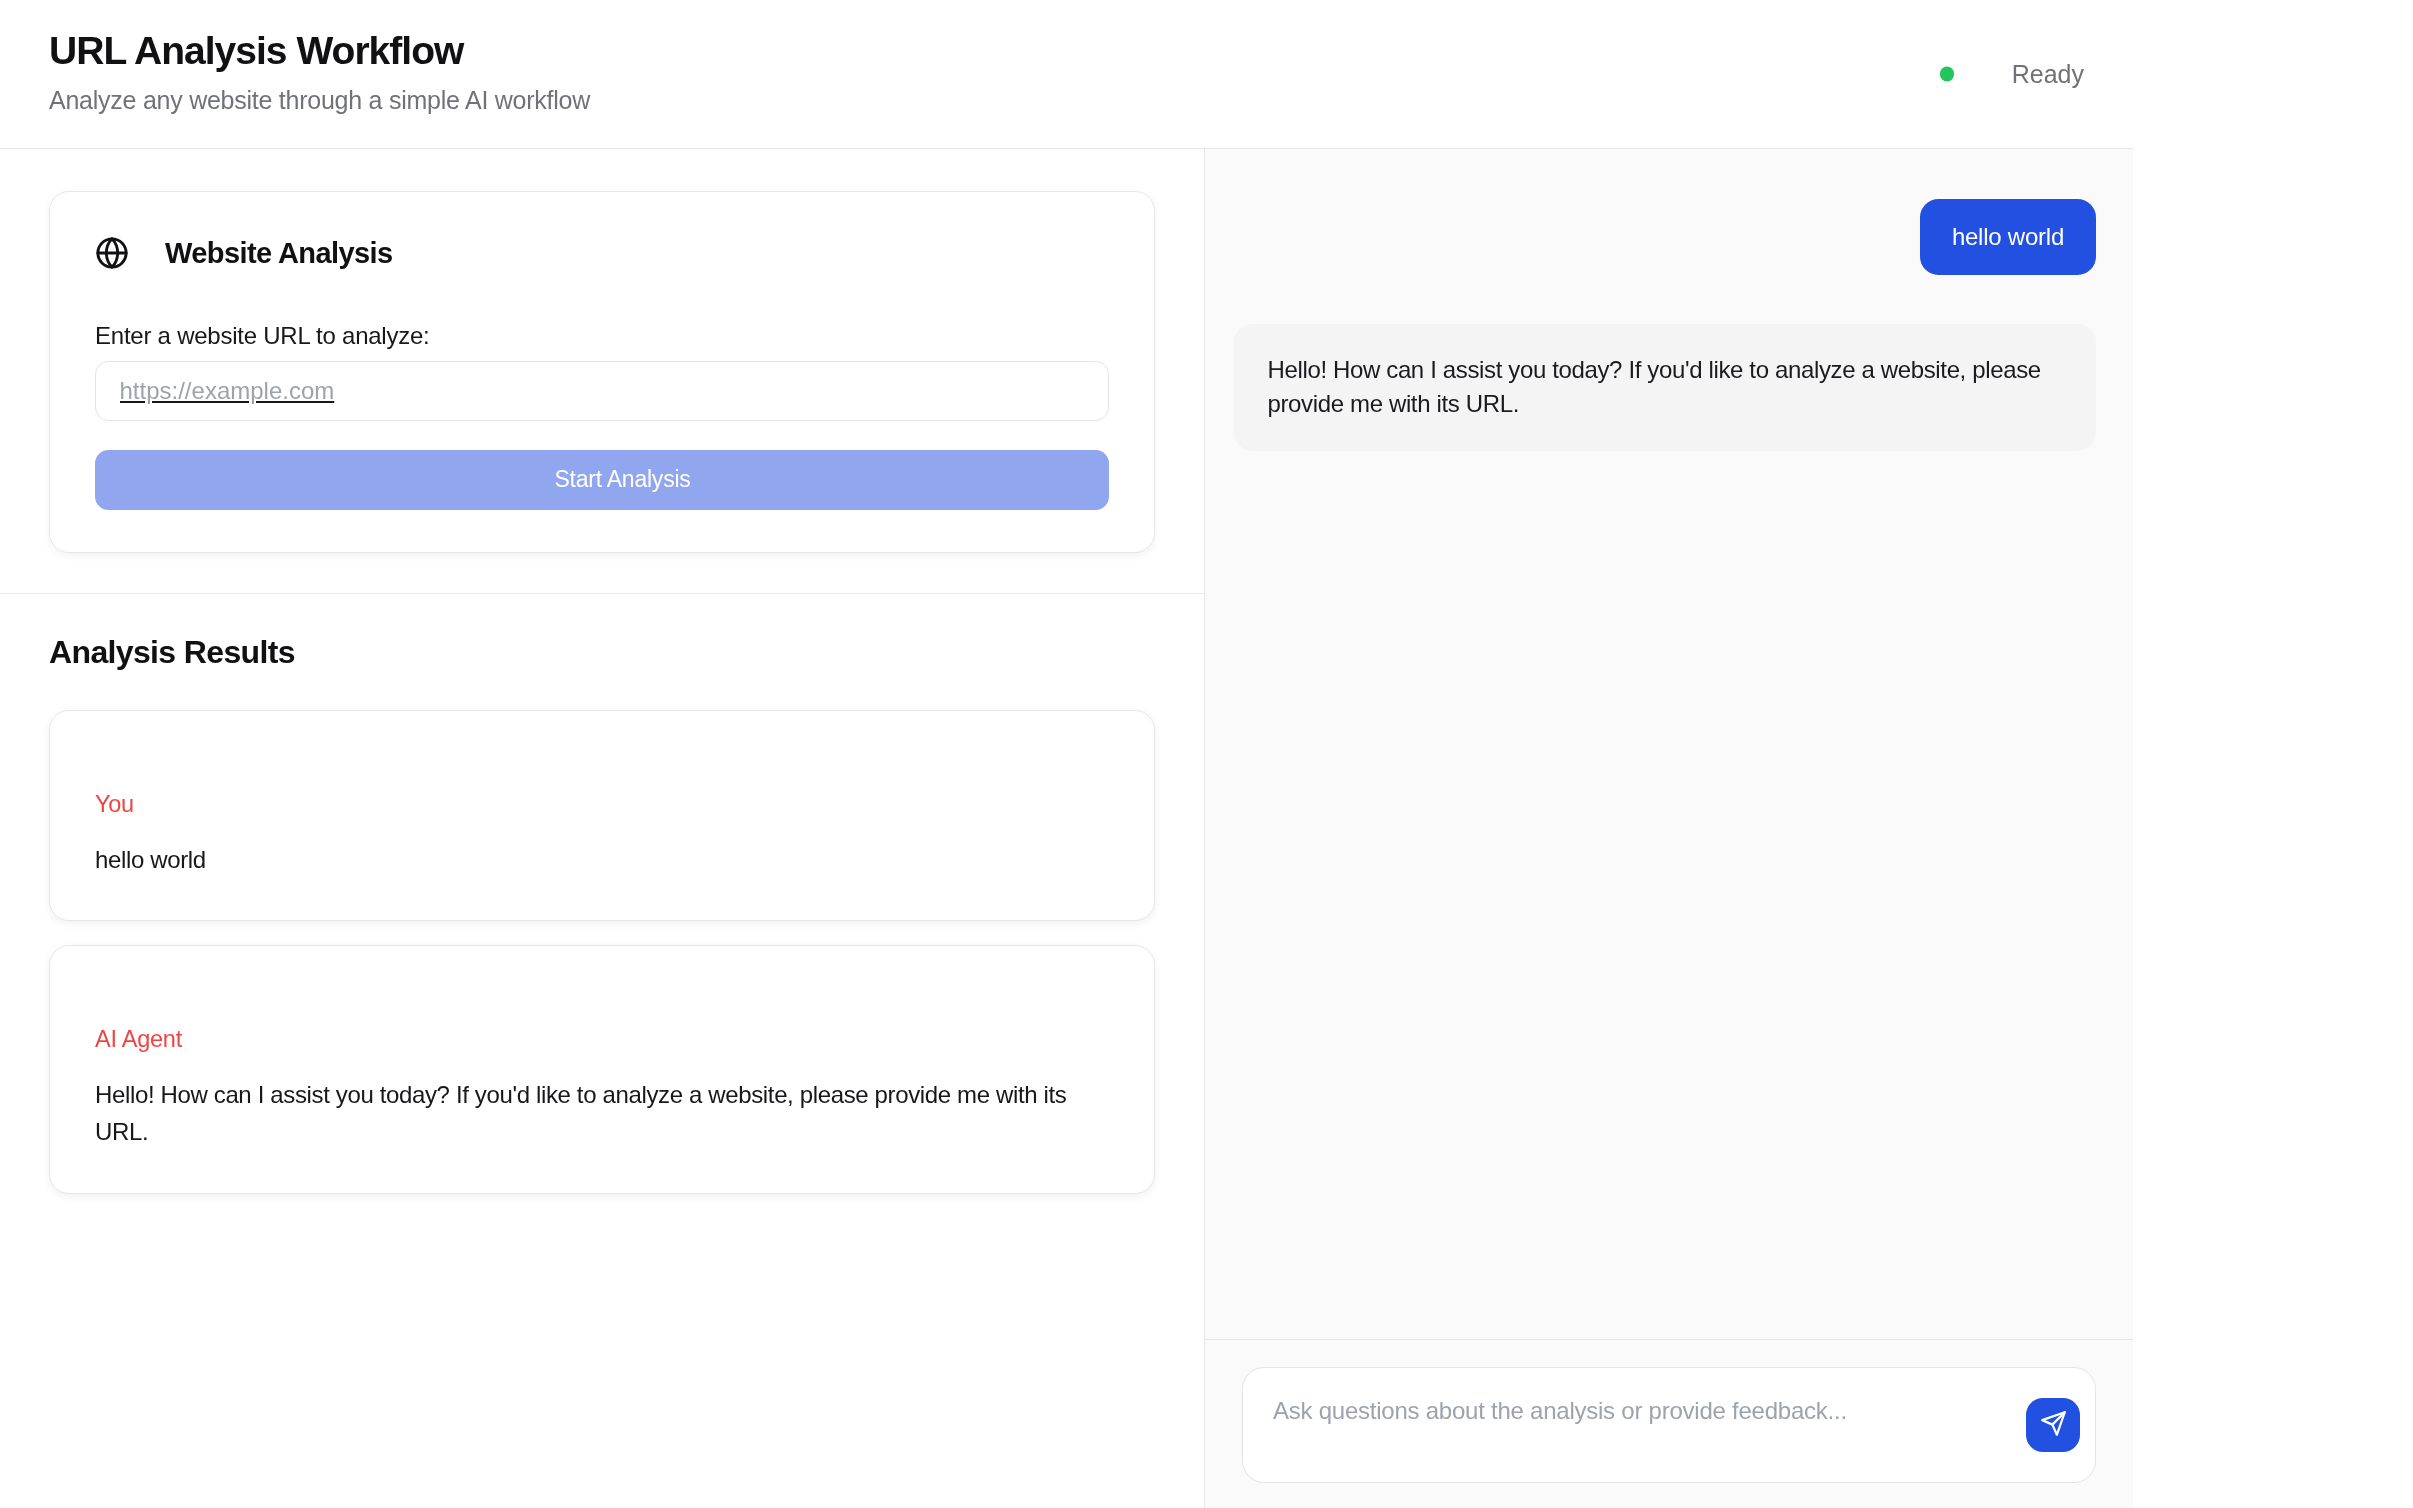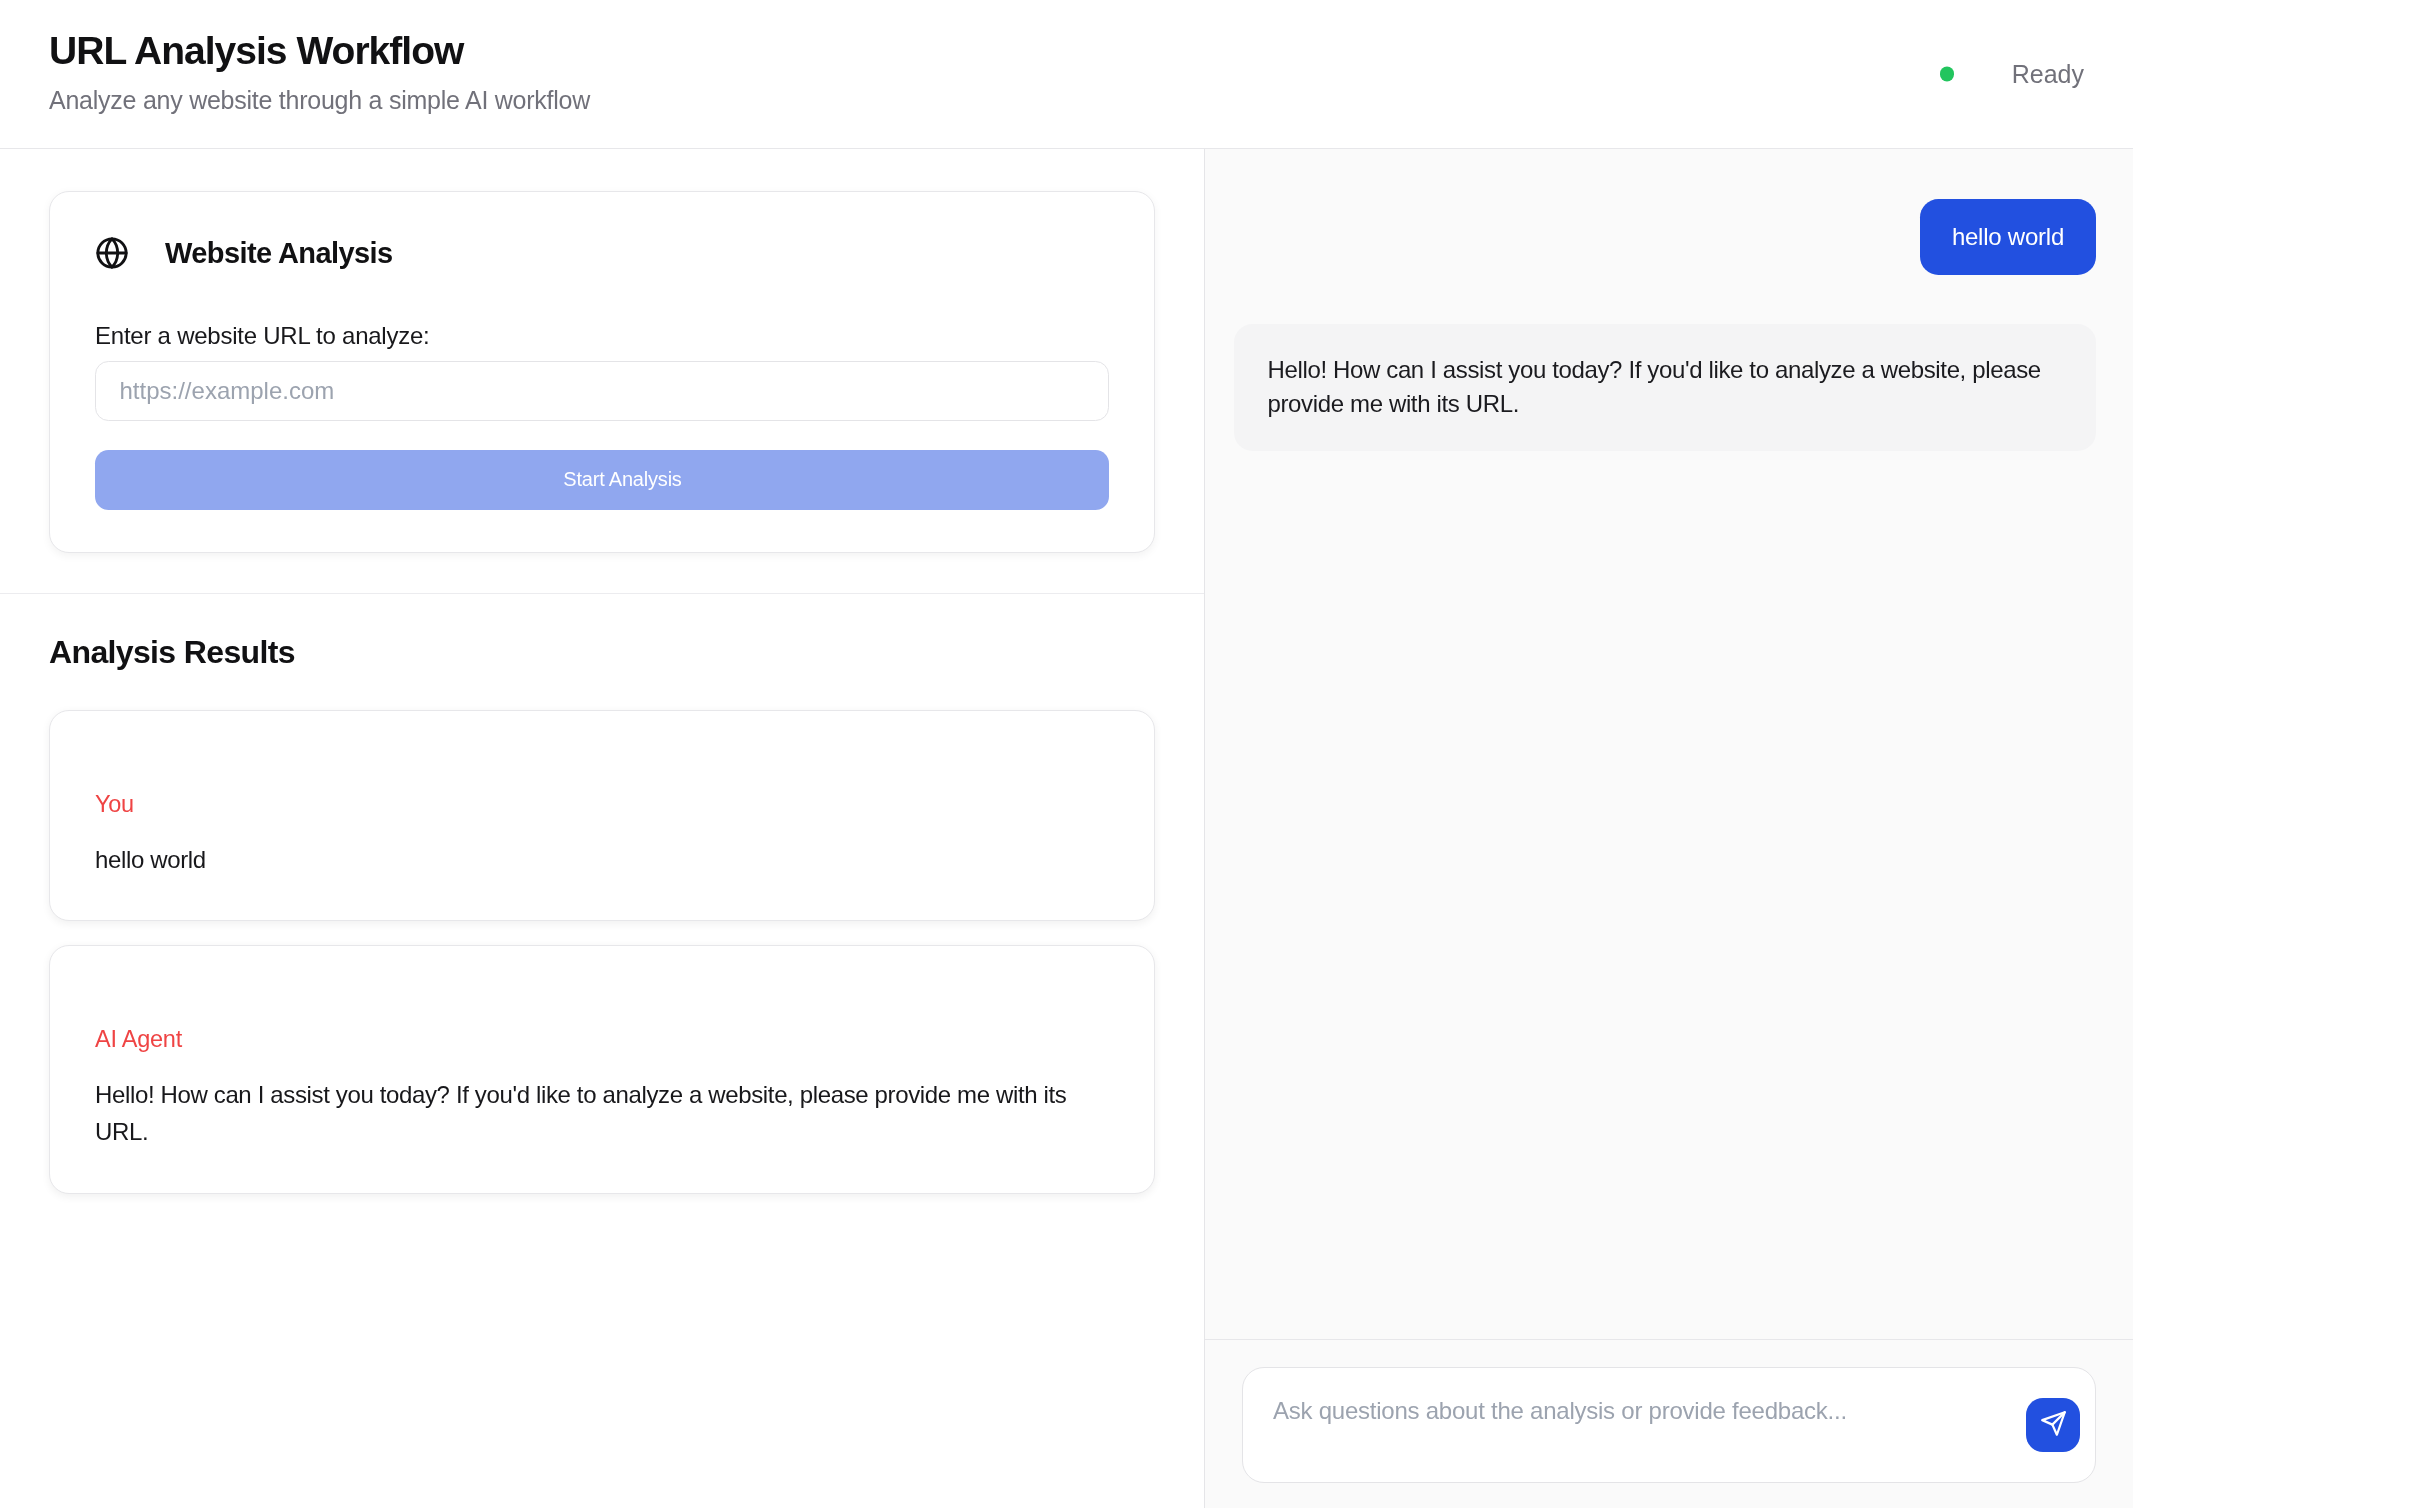--- a/index.html
+++ b/index.html
@@ -101,31 +101,32 @@
     width: 100%;
     height: 60px;
     border: 0.8px solid #e4e4e7;
     border-radius: 13.4px;
     padding: 0 23.5px;
     font-size: 24px;
     font-family: "Liberation Sans", sans-serif;
     color: #18181b;
     background: #ffffff;
     outline: none;
+    text-decoration: underline;
   }
   .url-input::placeholder { color: #9ca3af; }
   .start-btn {
     width: 100%;
     height: 60px;
     margin-top: 28.5px;
     border: none;
     border-radius: 13.4px;
     background: rgba(34, 80, 224, 0.5);
     color: #ffffff;
-    font-size: 20px;
+    font-size: 23px;
     font-family: "Liberation Sans", sans-serif;
     letter-spacing: -0.01em;
     cursor: pointer;
     padding-left: 41px;
   }
 
   
   .results-section { padding: 40px 49px; }
   .results-heading {
     font-size: 32px;

